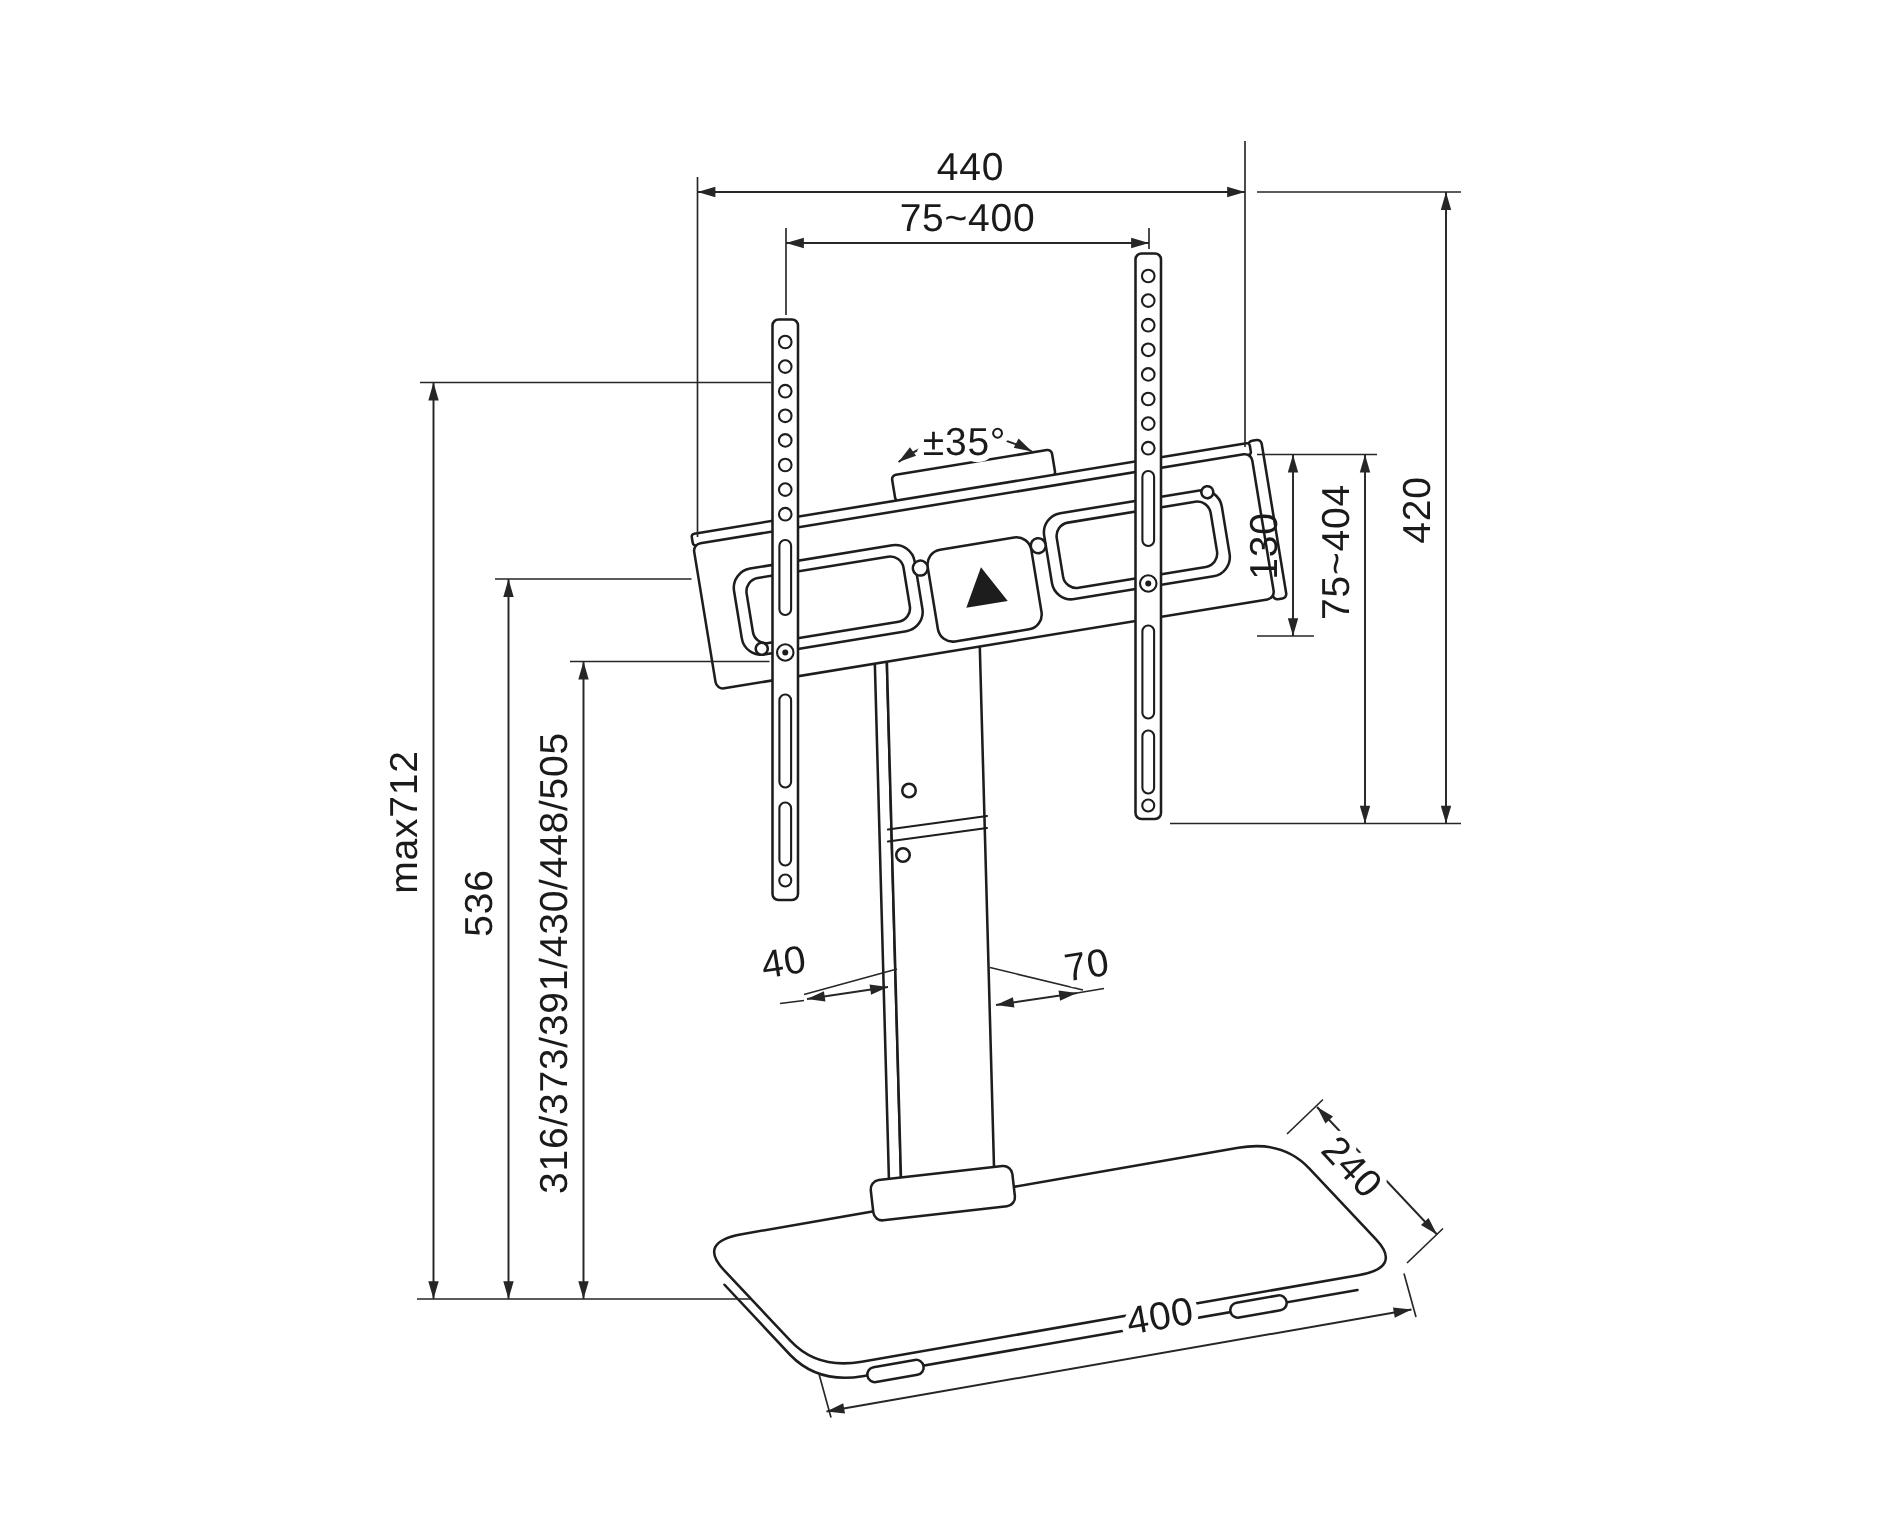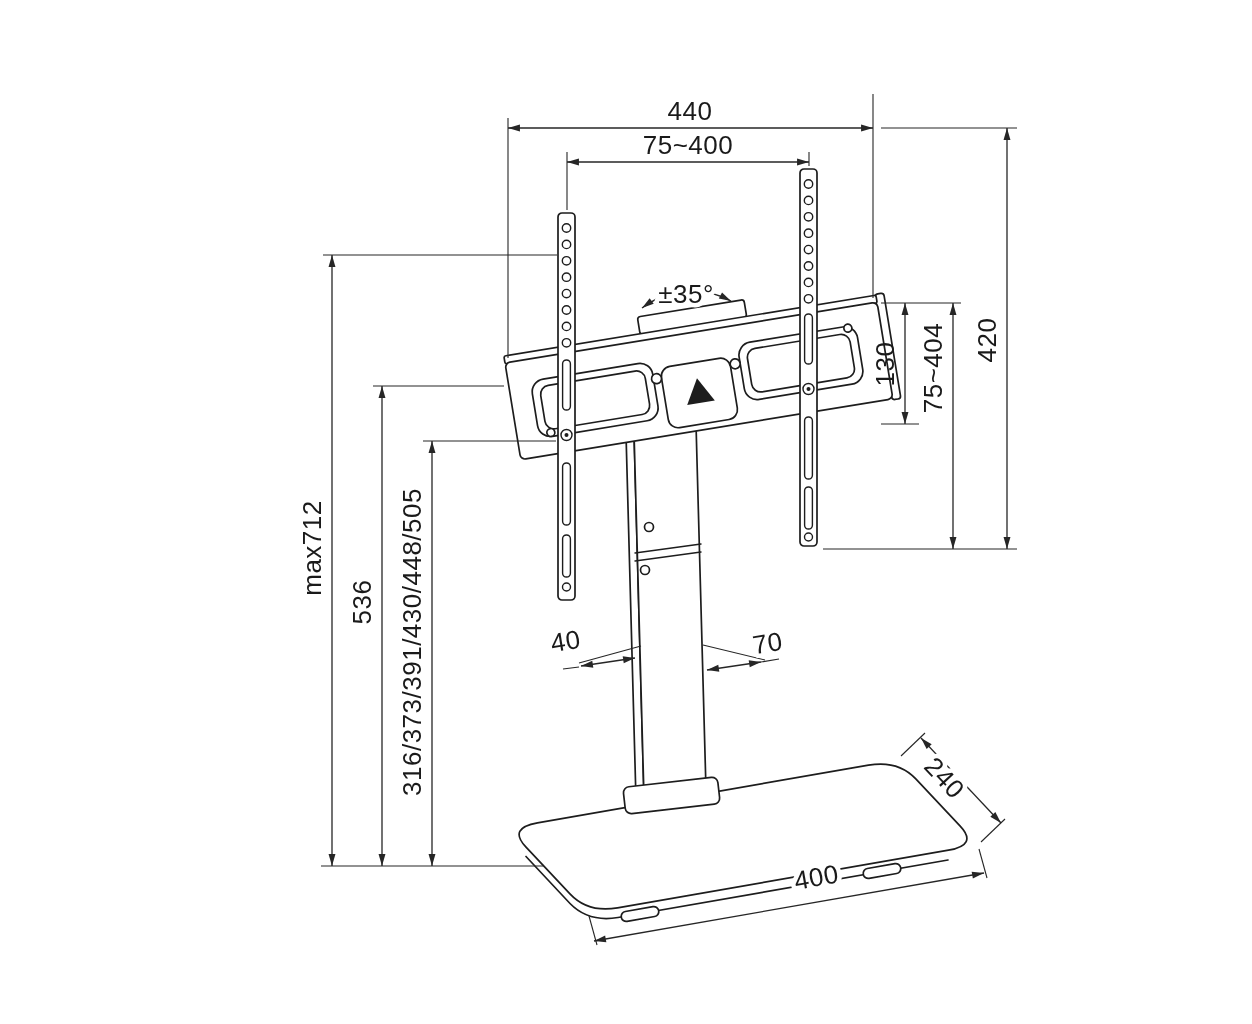--- a/index.html
+++ b/index.html
@@ -1,16 +1,16 @@
 <!DOCTYPE html>
 <html><head>
 <meta charset="utf-8">
 <style>
   html,body{margin:0;padding:0;background:#ffffff;}
-  .canvas{position:relative;width:1113px;height:1024px;background:#fff;overflow:hidden;margin-left:43px;}
+  .canvas{position:relative;width:1113px;height:1024px;background:#fff;overflow:hidden;}
   svg{display:block;}
   .objf{fill:#ffffff;stroke:#1d1d1d;stroke-width:1.7;stroke-linejoin:round;stroke-linecap:round;}
   .obj{fill:none;stroke:#1d1d1d;stroke-width:1.7;stroke-linejoin:round;stroke-linecap:round;}
   .obj2{fill:none;stroke:#1d1d1d;stroke-width:1.4;stroke-linejoin:round;stroke-linecap:round;}
   .dim{fill:none;stroke:#262626;stroke-width:1.3;}
   .ext{fill:none;stroke:#262626;stroke-width:1.1;}
   .fillLine{fill:#1d1d1d;stroke:none;}
   text{font-family:"Liberation Sans","DejaVu Sans",sans-serif;font-size:26px;fill:#1a1a1a;letter-spacing:.5px;}
   .halo{paint-order:stroke;stroke:#ffffff;stroke-width:9px;stroke-linejoin:round;}
 </style>

